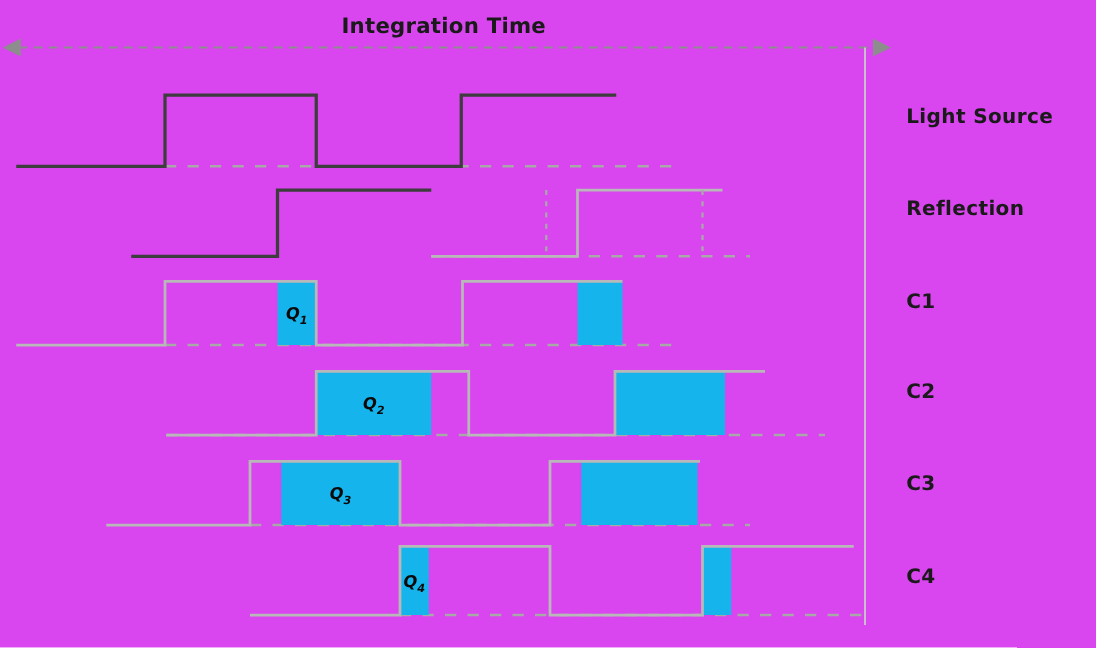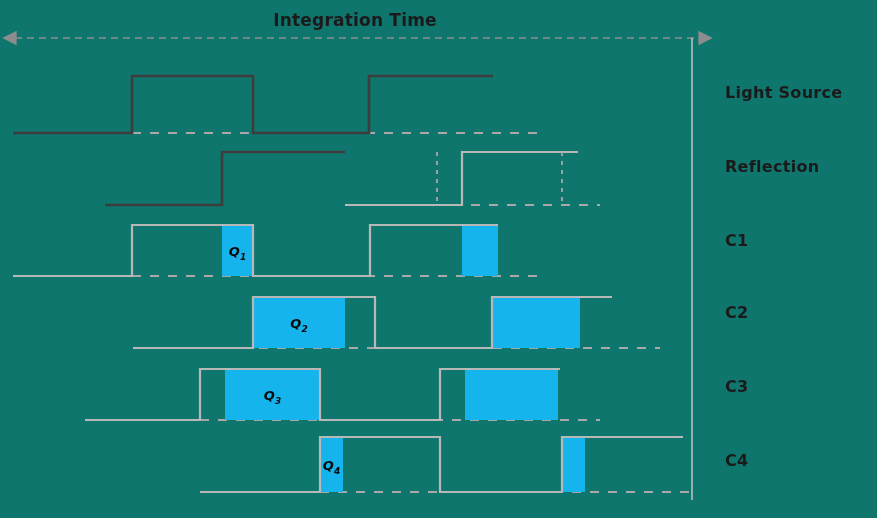--- a/index.html
+++ b/index.html
@@ -10,21 +10,21 @@
   body {
     width: 877px;
     height: 518px;
     font-family: "DejaVu Sans", sans-serif;
     overflow: hidden;
   }
   #figure {
     position: relative;
     width: 877px;
     height: 518px;
-    background: #0f766e;
+    background: #d946ef;
   }
   #timing-svg {
     position: absolute;
     left: 0;
     top: 0;
     width: 877px;
     height: 518px;
   }
   .title-text {
     font-family: "DejaVu Sans", sans-serif;

